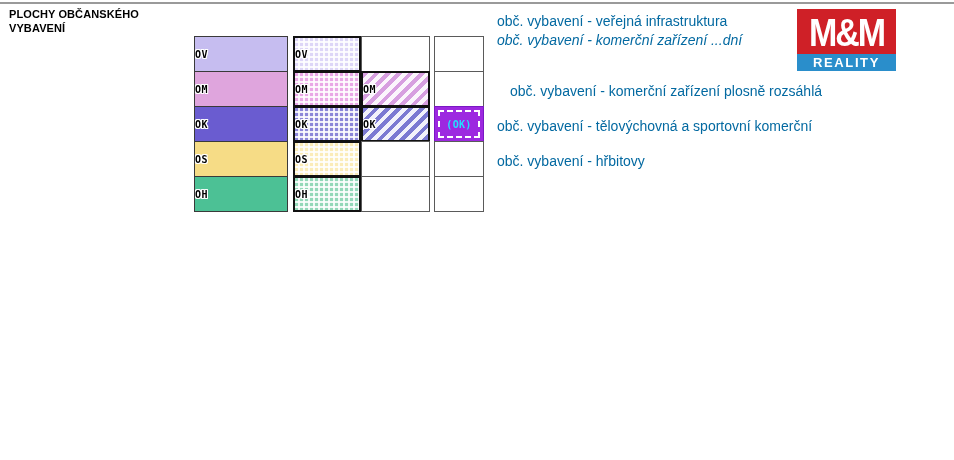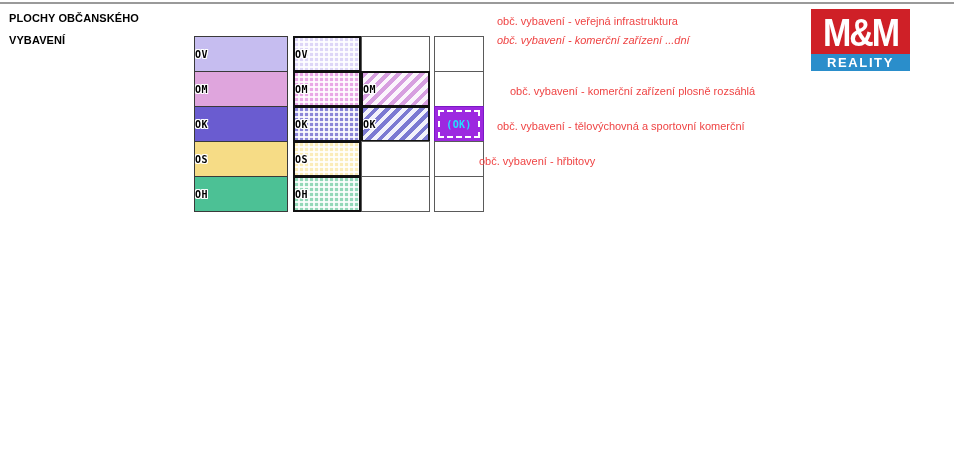--- a/index.html
+++ b/index.html
@@ -26,21 +26,21 @@
   }
 
   
   .group-title {
     position: absolute;
     left: 9px;
     top: 7px;
     width: 176px;
     font-size: 11px;
     font-weight: bold;
-    line-height: 22px;
+    line-height: 14px;
     color: #000000;
     letter-spacing: 0.1px;
   }
 
   
   .legend {
     position: absolute;
     left: 0;
     top: 0;
   }
@@ -121,35 +121,34 @@
   .symbol-code {
     font-family: "DejaVu Sans Mono", monospace;
     font-size: 10px;
     font-weight: bold;
     letter-spacing: 0.3px;
   }
 
   
   .desc {
     position: absolute;
-    font-size: 11px;
-    color: #ef4444;
+    font-size: 14px;
+    color: #0369a1;
     white-space: nowrap;
     line-height: 20px;
   }
 
   
   .watermark {
     position: absolute;
     left: 797px;
     top: 9px;
     width: 99px;
     height: 62px;
     pointer-events: none;
-    margin-left: 14px;
   }
   .wm-red {
     position: absolute;
     left: 0; top: 0;
     width: 99px; height: 45px;
     background: #cf2027;
     display: flex;
     align-items: center;
     justify-content: center;
   }
@@ -253,13 +252,13 @@
   </div>
   <div class="wm-blue">
     <span class="wm-blue-text">REALITY</span>
   </div>
 </div>
 
 <div class="desc" style="left: 497px; top: 11px;">obč. vybavení - veřejná infrastruktura</div>
 <div class="desc" style="left: 497px; top: 30px; font-style: italic;">obč. vybavení - komerční zařízení ...dní</div>
 <div class="desc" style="left: 510px; top: 81px;">obč. vybavení - komerční zařízení plosně rozsáhlá</div>
 <div class="desc" style="left: 497px; top: 116px;">obč. vybavení - tělovýchovná a sportovní komerční</div>
-<div class="desc" style="left: 479px; top: 151px;">obč. vybavení - hřbitovy</div>
+<div class="desc" style="left: 497px; top: 151px;">obč. vybavení - hřbitovy</div>
 
 </body></html>

